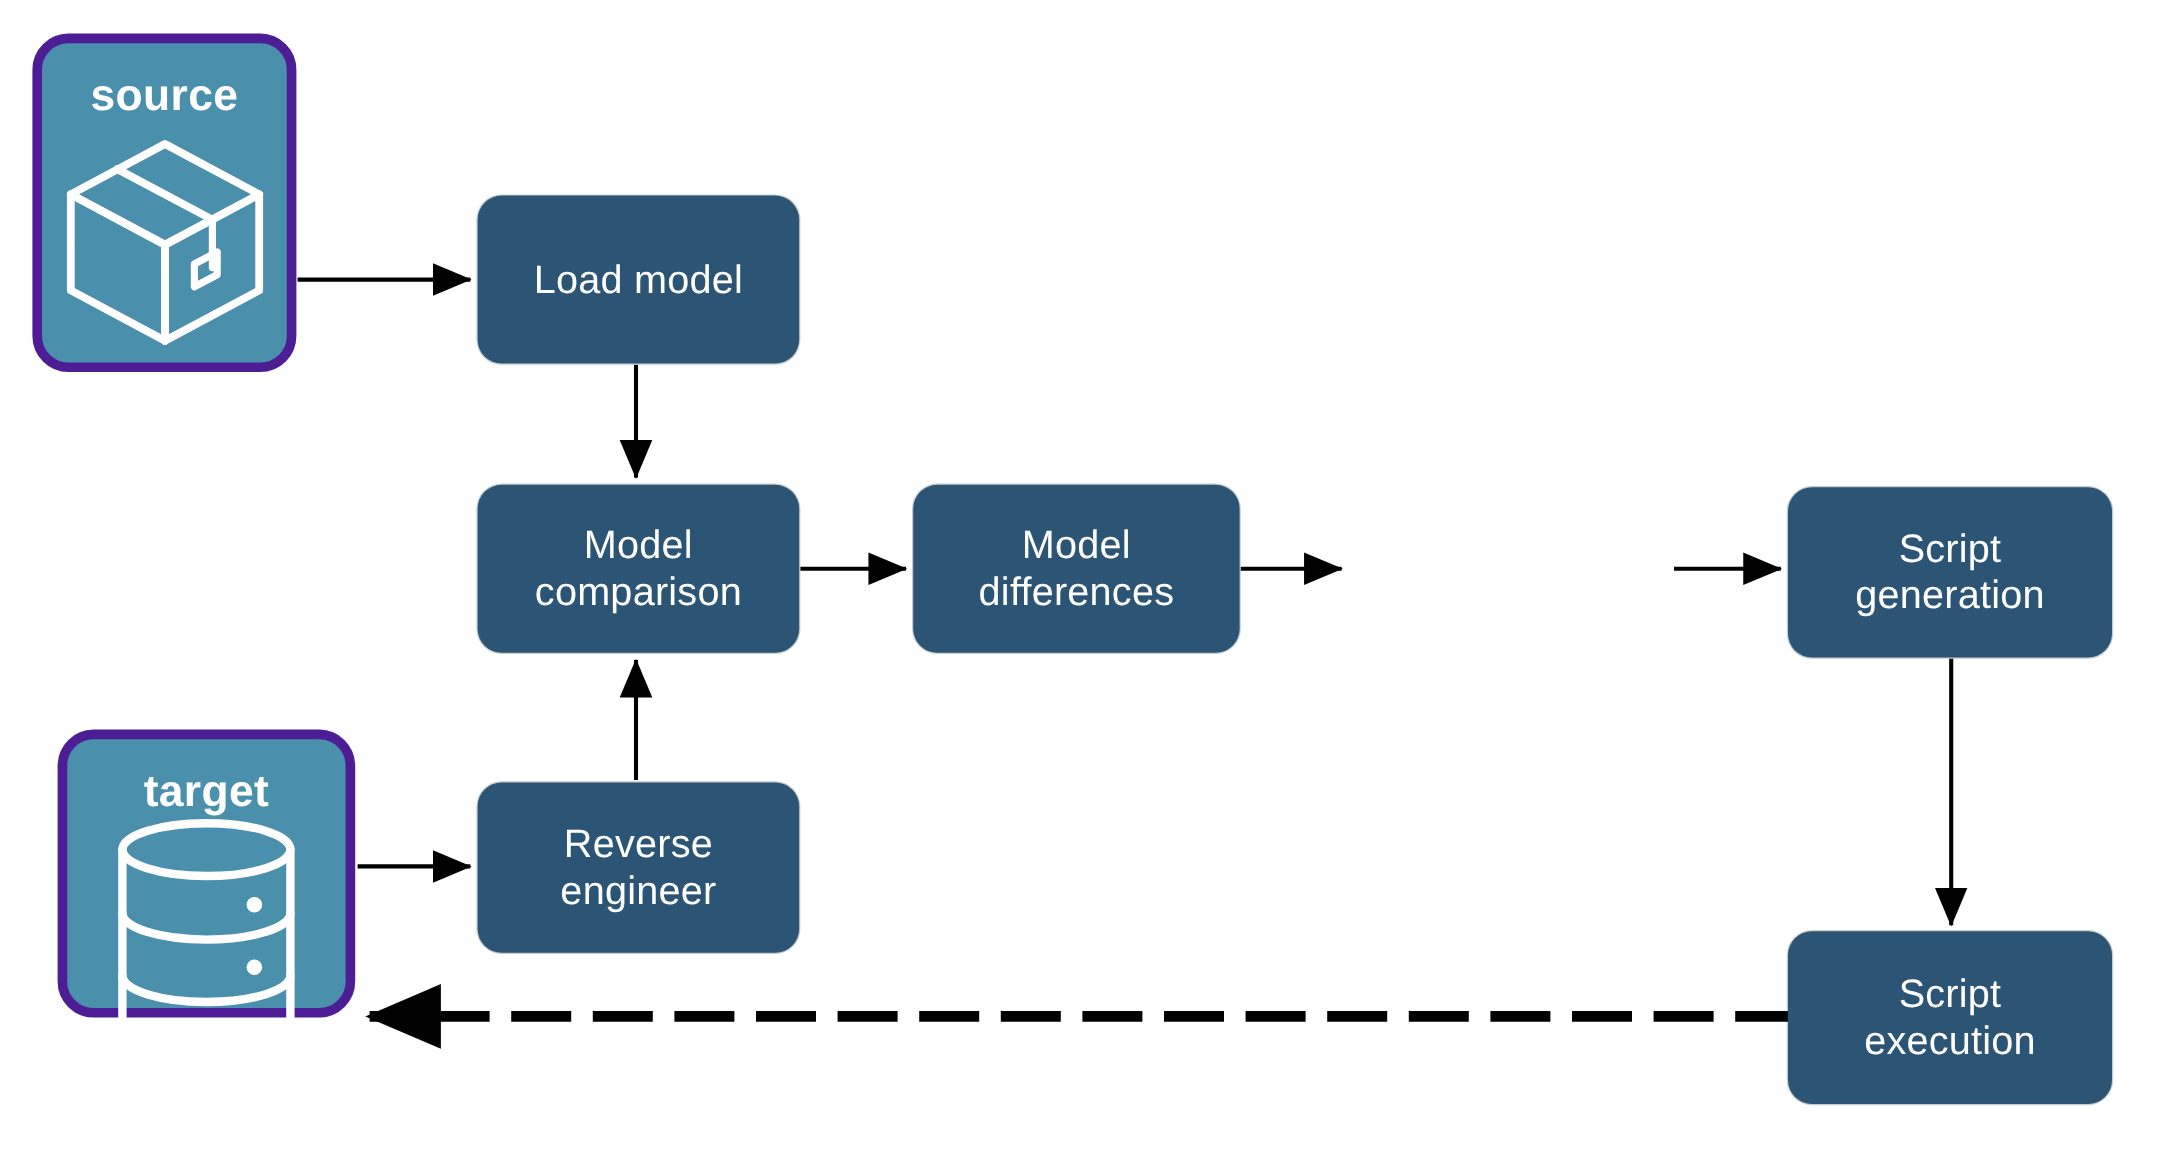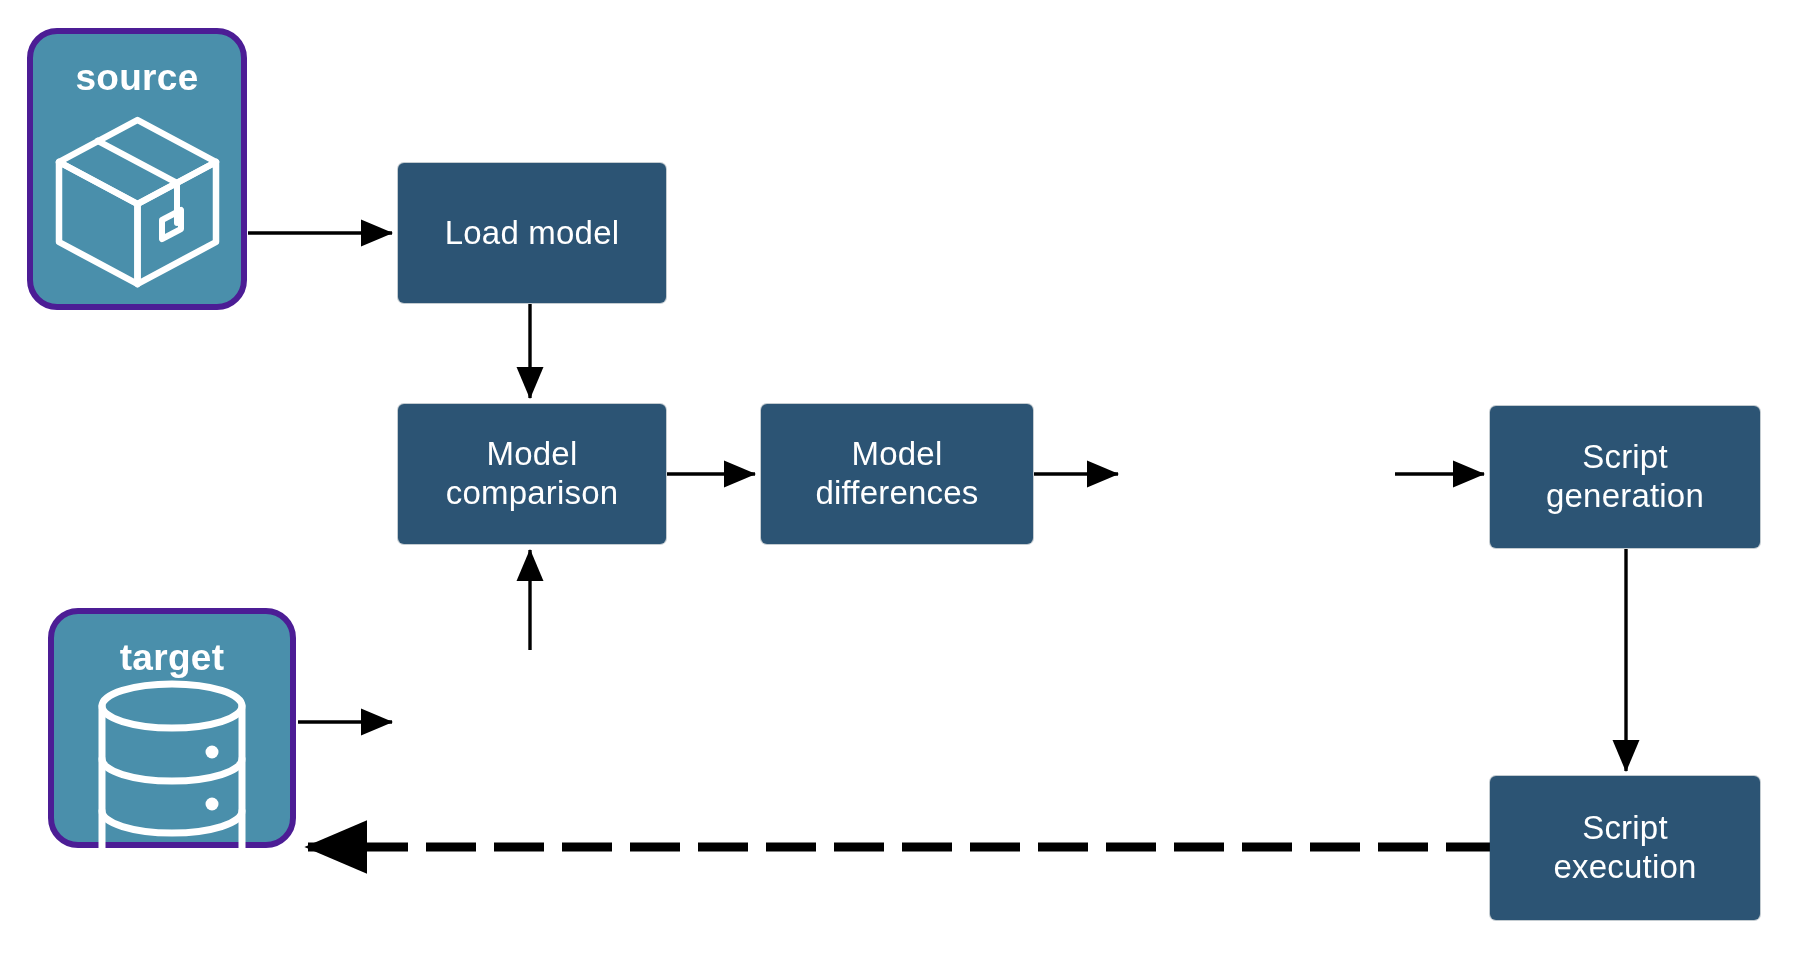--- a/index.html
+++ b/index.html
@@ -22,30 +22,30 @@
     box-sizing: border-box;
     display: flex;
     align-items: center;
     justify-content: center;
     text-align: center;
     color: #ffffff;
     line-height: 1.18;
   }
   .node.process {
     background: #2c5474;
-    border-radius: 6px;
+    border-radius: 20px;
     font-size: 33px;
     font-weight: 400;
     letter-spacing: 0.2px;
     box-shadow: 0 0 0 1px rgba(20,50,72,0.25);
   }
   .node.endpoint {
     background: #4a8fab;
     border-radius: 30px;
-    border: 6px solid #4c1d95;
+    border: 8px solid #4c1d95;
     flex-direction: column;
     justify-content: flex-start;
   }
   .endpoint-label {
     font-size: 37px;
     font-weight: bold;
     color: #ffffff;
     margin-top: 22px;
     letter-spacing: 0.3px;
   }
@@ -156,19 +156,23 @@
     <span class="node-label">Model
 differences</span>
   </div>
 
 
   <div class="node process" style="left:1490px; top:406px; width:270px; height:142px;">
     <span class="node-label">Script
 generation</span>
   </div>
 
+  <div class="node process" style="left:398px; top:652px; width:268px; height:142px;">
+    <span class="node-label">Reverse
+engineer</span>
+  </div>
 
   <div class="node process" style="left:1490px; top:776px; width:270px; height:144px;">
     <span class="node-label">Script
 execution</span>
   </div>
 
 </div>
 
 </body></html>

